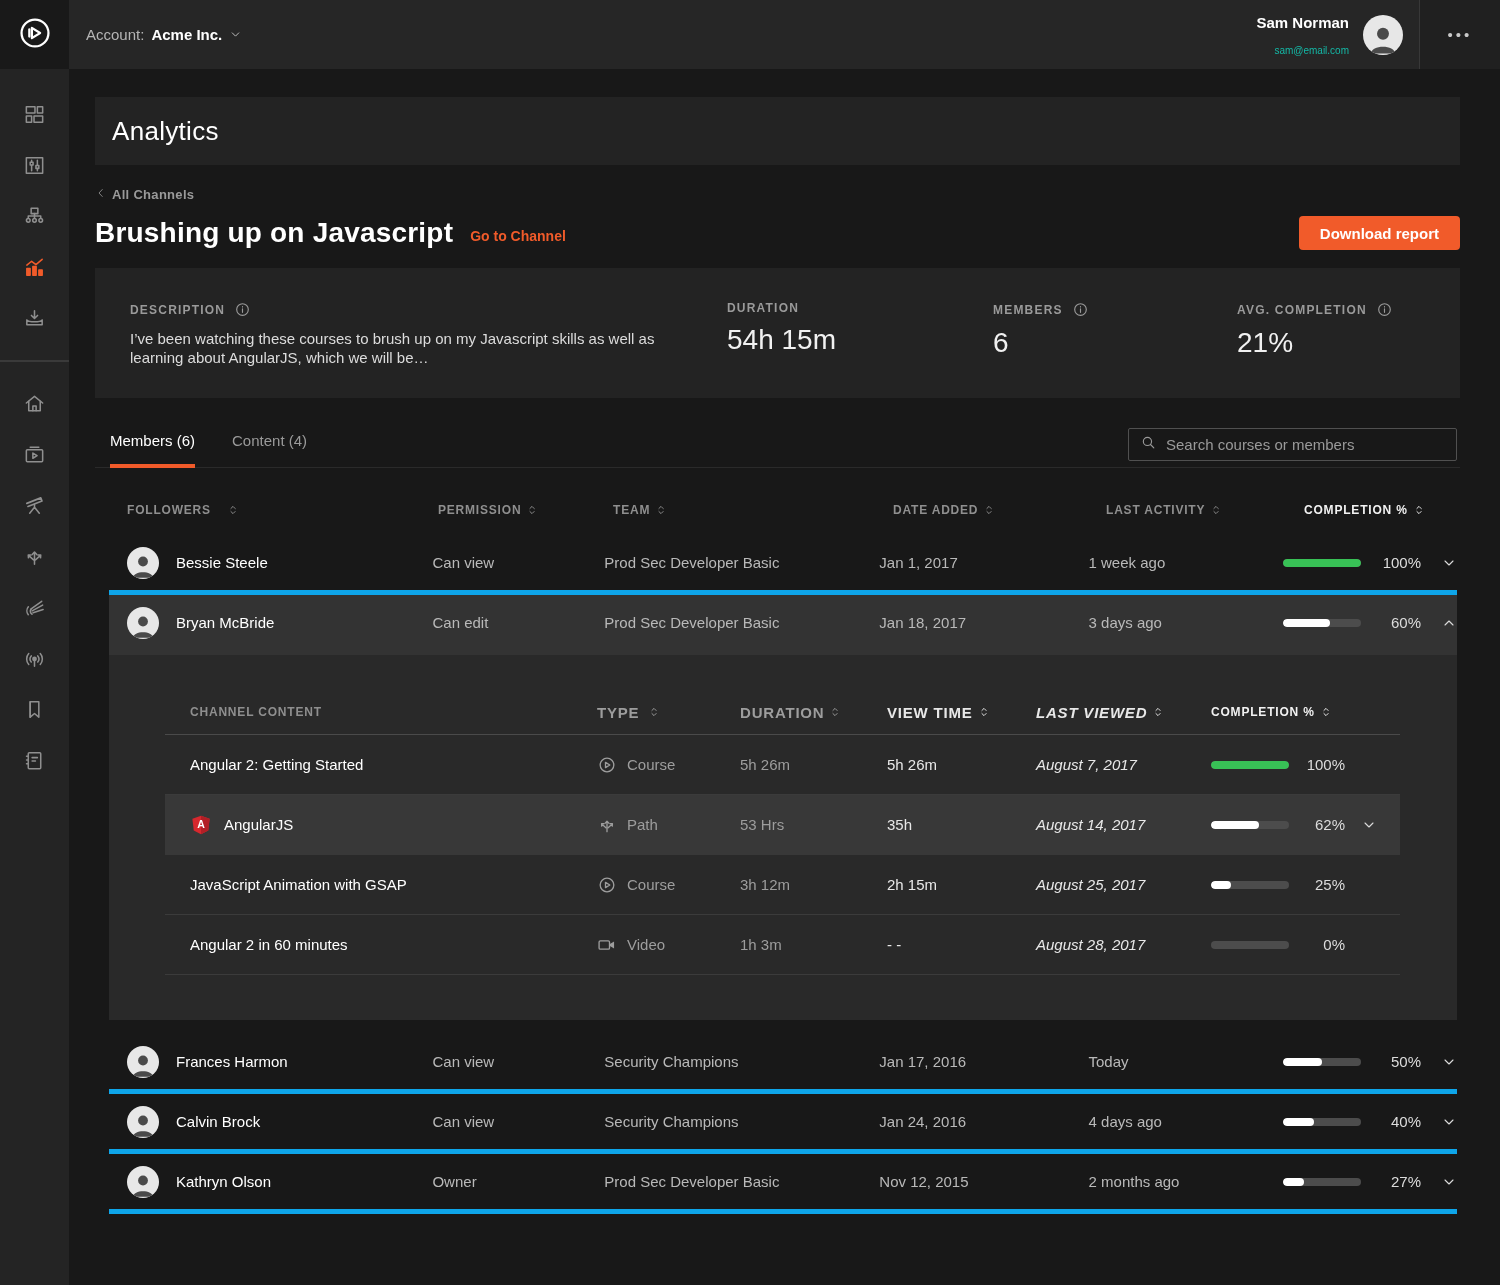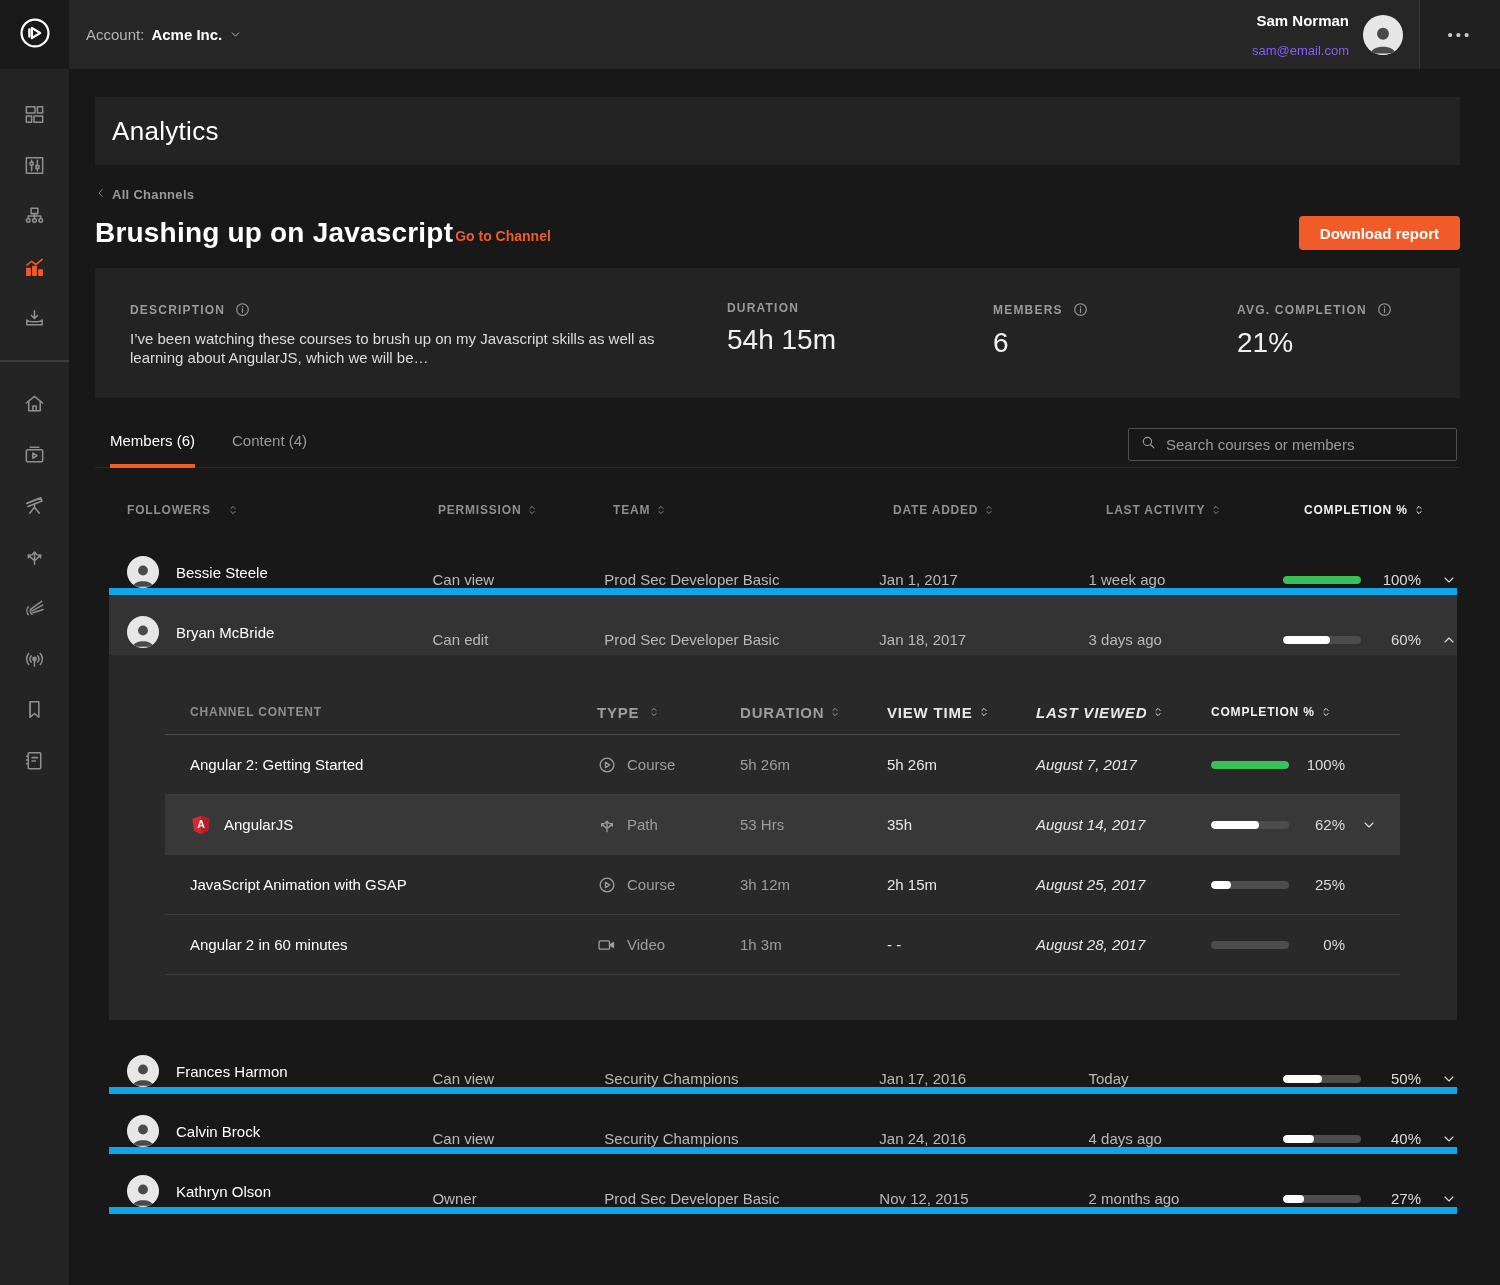--- a/index.html
+++ b/index.html
@@ -16,38 +16,38 @@
   .side-item { height:51px; display:flex; align-items:center; justify-content:center; color:#8f8f8f; cursor:pointer; }
   .side-item.active { color:var(--accent); }
   .side-div { height:2px; background:#3a3a3a; margin:16px 0; }
   
   .topbar { position:absolute; left:69px; top:0; right:0; height:69px; background:#262626; display:flex; align-items:center; }
   .account { margin-left:17px; font-size:15px; color:#b5b5b5; display:flex; align-items:center; gap:7px; cursor:pointer; }
   .account .acct-name { color:#fff; font-weight:bold; }
   .account .caret { color:#cfcfcf; display:flex; }
   .user-block { margin-left:auto; text-align:right; }
   .user-name { font-size:15px; font-weight:bold; color:#fff; }
-  .user-email { font-size:13px; color:#8b5cf6; margin-top:14px; }
+  .user-email { font-size:10px; color:#14b8a6; margin-top:14px; }
   .avatar { border-radius:50%; background:#e7e7e7; overflow:hidden; display:flex; align-items:flex-end; justify-content:center; flex:none; }
   .avatar svg { display:block; }
   .avatar-top { width:40px; height:40px; margin:0 16px 0 14px; cursor:pointer; }
   .topbar-div { width:1px; height:69px; background:#383838; }
   .ellipsis-zone { width:80px; height:69px; background:#202020; display:flex; align-items:center; justify-content:center; color:#c9c9c9; font-size:15px; letter-spacing:3px; cursor:pointer; }
   
   .main { position:absolute; left:69px; top:69px; right:0; bottom:0; background:#181818; }
   .header-bar { position:absolute; left:26px; top:28px; width:1365px; height:68px; background:#232323; display:flex; align-items:center; padding-left:17px; }
   .app-title { font-size:26px; font-weight:400; color:#fff; letter-spacing:.3px; }
   .nav-tabs { display:flex; margin-left:48px; height:100%; }
   .nav-tab { display:flex; align-items:center; margin-right:40px; font-size:15px; color:#9a9a9a; position:relative; cursor:pointer; }
   .nav-tab.active { color:#fff; }
   .nav-tab.active::after { content:""; position:absolute; left:0; right:0; bottom:0; height:4px; background:var(--accent); }
   .breadcrumb { position:absolute; left:26px; top:118px; font-size:13px; font-weight:bold; color:#9a9a9a; display:flex; align-items:center; gap:5px; cursor:pointer; letter-spacing:.3px; }
   .title-row { position:absolute; left:26px; top:147px; width:1365px; display:flex; align-items:center; }
   .page-title { font-size:28px; font-weight:bold; letter-spacing:.2px; }
-  .go-channel { margin-left:2px; margin-top:6px; color:var(--accent); font-size:14px; font-weight:bold; text-decoration:none; cursor:pointer; }
+  .go-channel { margin-left:17px; margin-top:6px; color:var(--accent); font-size:14px; font-weight:bold; text-decoration:none; cursor:pointer; }
   .dl-btn { margin-left:auto; background:var(--accent); color:#fff; font-family:inherit; font-size:15px; font-weight:bold; border:none; border-radius:4px; height:34px; padding:0 21px; cursor:pointer; }
   
   .summary { position:absolute; left:26px; top:199px; width:1365px; height:130px; background:#232323; }
   .sum-label { font-size:12px; font-weight:bold; letter-spacing:1.2px; color:#9a9a9a; display:flex; align-items:center; gap:9px; }
   .sum-desc { position:absolute; left:35px; top:33px; width:545px; }
   .sum-desc-text { margin-top:11px; font-size:15px; line-height:19px; color:#dcdcdc; }
   .stat { position:absolute; top:33px; }
   .stat-val { margin-top:9px; font-size:28px; font-weight:400; color:#f1f1f1; }
   .stat-duration { left:632px; } .stat-members { left:898px; } .stat-avg { left:1142px; }
   .info-ic { color:#9a9a9a; display:flex; cursor:pointer; }
@@ -58,21 +58,21 @@
   .ctab.active { color:#fff; }
   .ctab.active::after { content:""; position:absolute; left:0; right:0; bottom:-1px; height:4px; background:var(--accent); }
   .search-box { position:absolute; left:1059px; top:359px; width:329px; height:33px; border:1px solid #505050; border-radius:2px; display:flex; align-items:center; padding:0 11px; color:#9a9a9a; background:transparent; }
   .search-box input { flex:1; background:transparent; border:none; outline:none; color:#ddd; font-family:inherit; font-size:15px; margin-left:9px; }
   .search-box input::placeholder { color:#9a9a9a; }
   
   .table { position:absolute; left:40px; top:416px; width:1348px; }
   .t-head { display:flex; align-items:center; height:50px; }
   .th { font-size:12px; font-weight:bold; letter-spacing:.8px; color:#8f8f8f; display:flex; align-items:center; gap:6px; cursor:pointer; }
   .th.active { color:#f2f2f2; }
-  .m-row { display:flex; align-items:flex-end; height:60px; border-bottom:7px solid #0ea5e9; cursor:pointer; }
+  .m-row { display:flex; align-items:center; height:60px; border-bottom:5px solid #0ea5e9; cursor:pointer; }
   .m-row.selected { background:#333333; border-bottom-color:#333333; }
   .c-follow { width:329px; display:flex; align-items:center; padding-left:18px; gap:17px; }
   .c-perm { width:175px; } .c-team { width:280px; } .c-date { width:213px; } .c-act { width:198px; }
   .c-comp { flex:1; display:flex; align-items:center; }
   .cell-text { font-size:15px; color:#b9b9b9; }
   .m-name { font-size:15px; color:#fff; }
   .avatar-row { width:32px; height:32px; }
   .bar { width:78px; height:8px; border-radius:4px; background:#4c4c4c; overflow:hidden; flex:none; }
   .bar i { display:block; height:100%; border-radius:4px; background:#ffffff; }
   .bar i.full { background:var(--green); }

